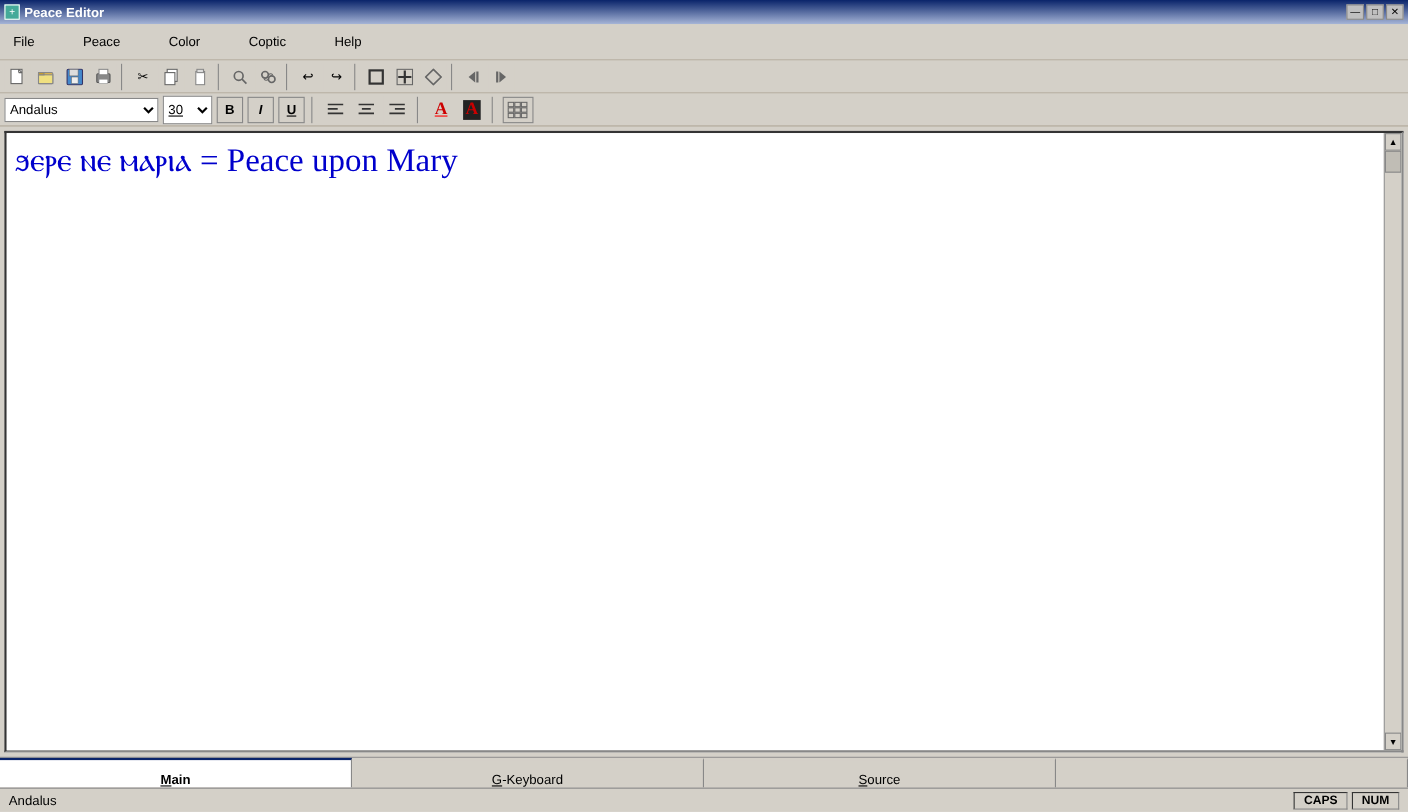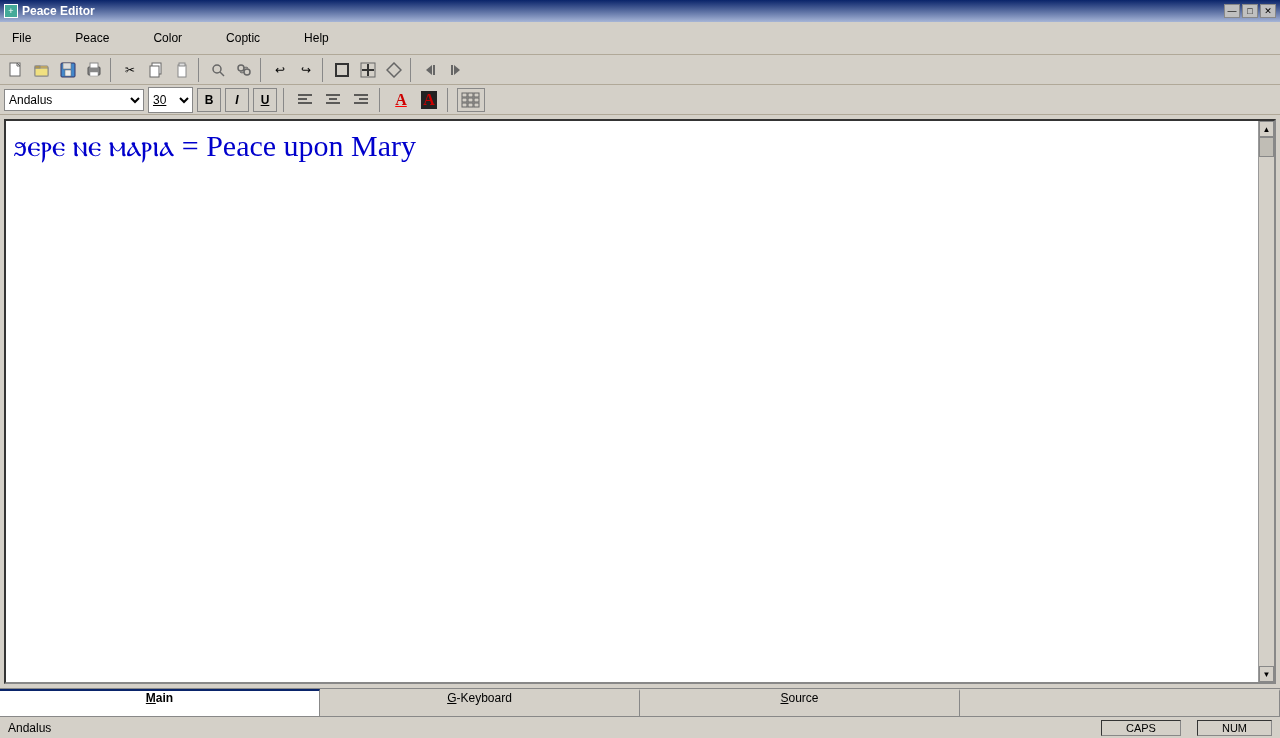--- a/index.html
+++ b/index.html
@@ -148,21 +148,21 @@
     
     #tabs {
       display: flex;
       height: 28px;
       background: #d4d0c8;
       border-top: 1px solid #888;
     }
     .tab {
       flex: 1;
       display: flex;
-      align-items: flex-start;
+      align-items: flex-end;
       justify-content: center;
       border-right: 1px solid #888;
       cursor: pointer;
       font-size: 12px;
       background: #d4d0c8;
       border-top: 2px solid #d4d0c8;
     }
     .tab.active {
       background: white;
       border-top: 2px solid #0a246a;
@@ -175,24 +175,25 @@
       align-items: center;
       height: 22px;
       background: #d4d0c8;
       border-top: 1px solid #888;
       padding: 0 8px;
       font-size: 12px;
     }
     #statusbar-font { flex: 1; }
     .status-indicator {
       border: 1px inset #888;
-      padding: 1px 24px;
-      margin-left: 16px;
+      padding: 1px 8px;
+      margin-left: 4px;
       font-size: 11px;
       background: #d4d0c8;
+      font-weight: bold;
     }
 
     
     .scrollbar-track {
       position: absolute;
       right: 0; top: 0; bottom: 0;
       width: 16px;
       background: #d4d0c8;
       border-left: 1px solid #999;
     }

